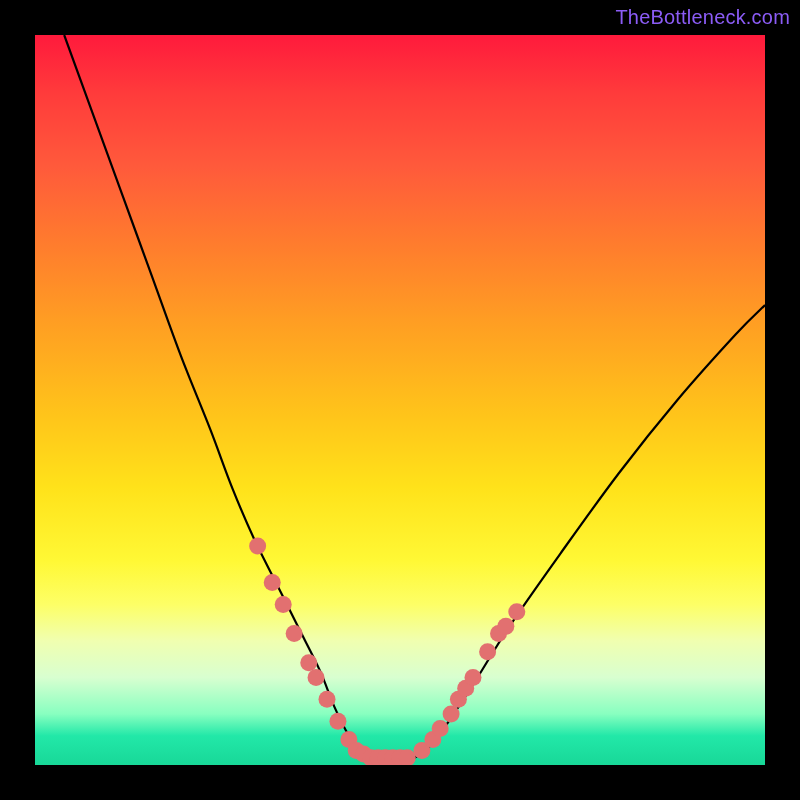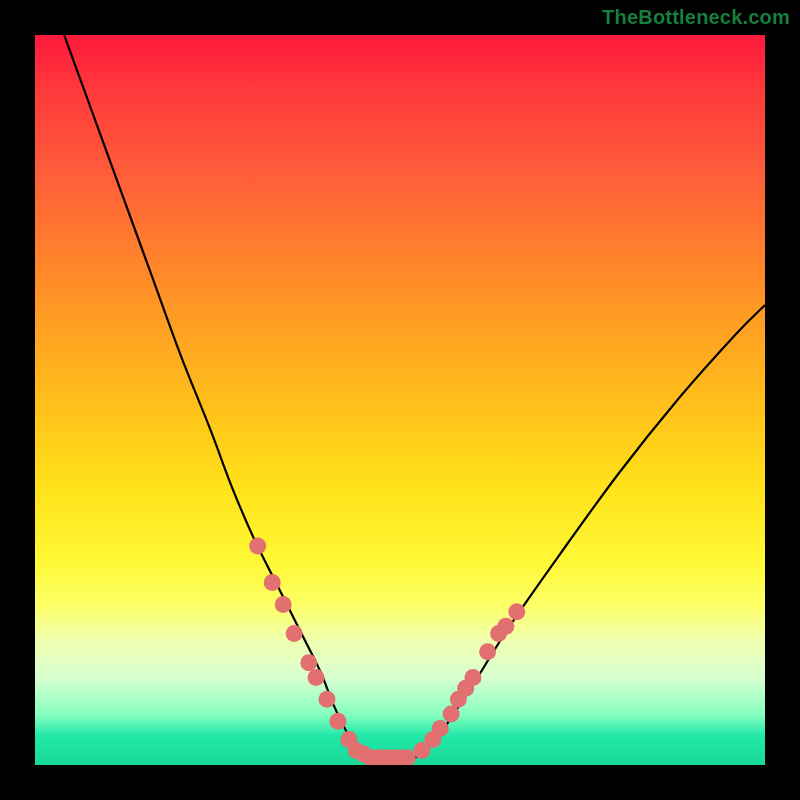--- a/index.html
+++ b/index.html
@@ -32,22 +32,22 @@
       #88ffc0 93%,
       #22e8a8 96%,
       #18d898 100%
     );
   }
   .watermark {
     position: absolute;
     top: 6px;
     right: 10px;
     font-size: 20px;
-    font-weight: 700;
-    color: #15803d;
+    font-weight: 400;
+    color: #8b5cf6;
     letter-spacing: 0.2px;
   }
   svg.overlay {
     position: absolute;
     left: 35px;
     top: 35px;
     width: 730px;
     height: 730px;
     pointer-events: none;
   }

